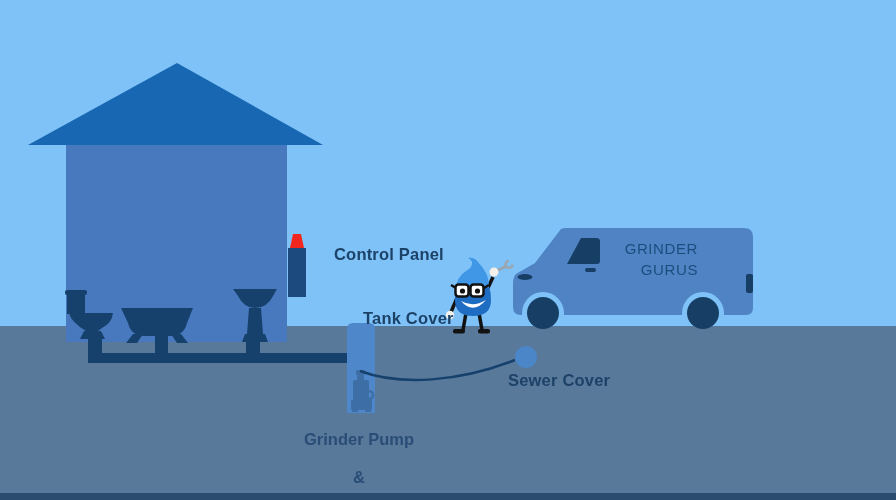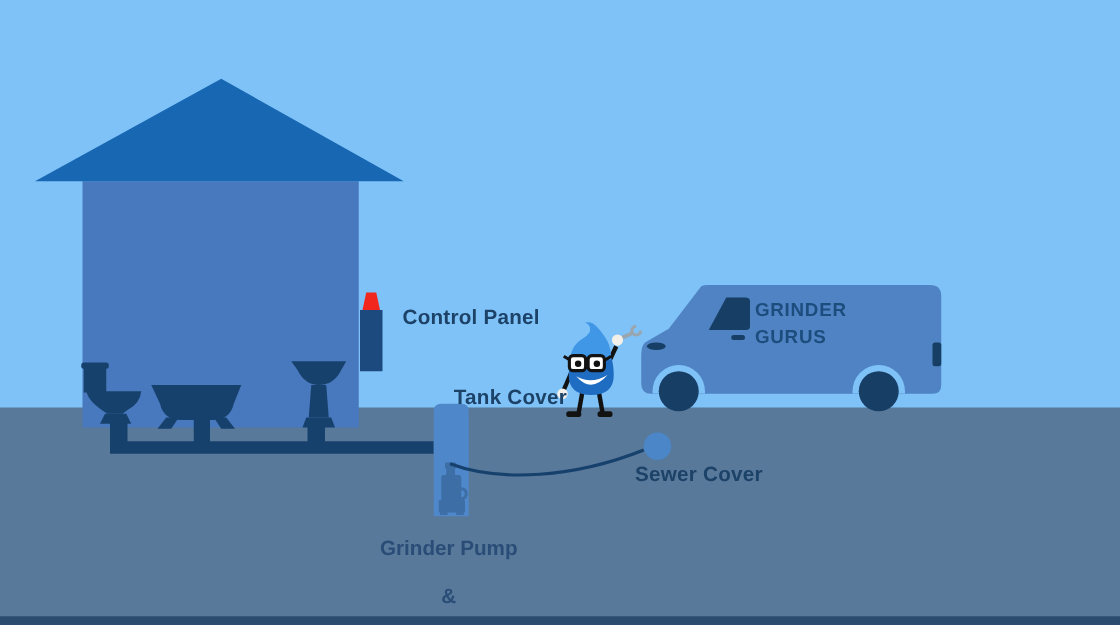--- a/index.html
+++ b/index.html
@@ -12,22 +12,22 @@
   .lbl{
     position:absolute;color:#1d4268;font-weight:700;font-size:16.5px;
     letter-spacing:.2px;white-space:nowrap;line-height:1;
   }
   .lbl-block{
     position:absolute;color:#2a4d77;font-weight:700;font-size:16.5px;
     text-align:center;line-height:19px;white-space:pre-line;
   }
   .van-text{
     position:absolute;left:604px;top:239px;width:94px;
-    color:#1d4d7d;font-weight:700;font-size:15px;letter-spacing:.6px;
-    text-align:left;line-height:20.5px;
+    color:#1d4d7d;font-weight:400;font-size:15px;letter-spacing:.6px;
+    text-align:right;line-height:20.5px;
   }
 </style>
 </head>
 <body>
 
 <div id="stage">
 
   <svg id="scene" viewBox="0 0 896 500">
     <defs>
       <clipPath id="vanclip">
@@ -129,21 +129,21 @@
         <path d="M 484,288 L 489,285" stroke="#121212" stroke-width="2.5"></path>
         <path d="M 467,289 L 473,289" stroke="#121212" stroke-width="3"></path>
         <rect x="455.5" y="284.5" width="13" height="12" rx="3" fill="#ffffff" stroke="#121212" stroke-width="2.5"></rect>
         <rect x="470.5" y="284.5" width="13" height="12" rx="3" fill="#ffffff" stroke="#121212" stroke-width="2.5"></rect>
         <circle cx="462.5" cy="291" r="2.6" fill="#121212"></circle>
         <circle cx="477.5" cy="291" r="2.6" fill="#121212"></circle>
       </g>
     </g>
   </svg>
 
-  <div class="lbl" style="left:322px;top:246px;">Control Panel</div>
+  <div class="lbl" style="left:334px;top:246px;">Control Panel</div>
 
   <div class="lbl" style="left:363px;top:310px;text-align:right;">Tank Cover</div>
 
   <div class="lbl-block" style="left:299px;top:411px;width:120px;">
     <div>Grinder Pump</div>
     <div>&amp;</div>
     
   </div>
 
   <div class="lbl" style="left:508px;top:372px;">Sewer Cover</div>

